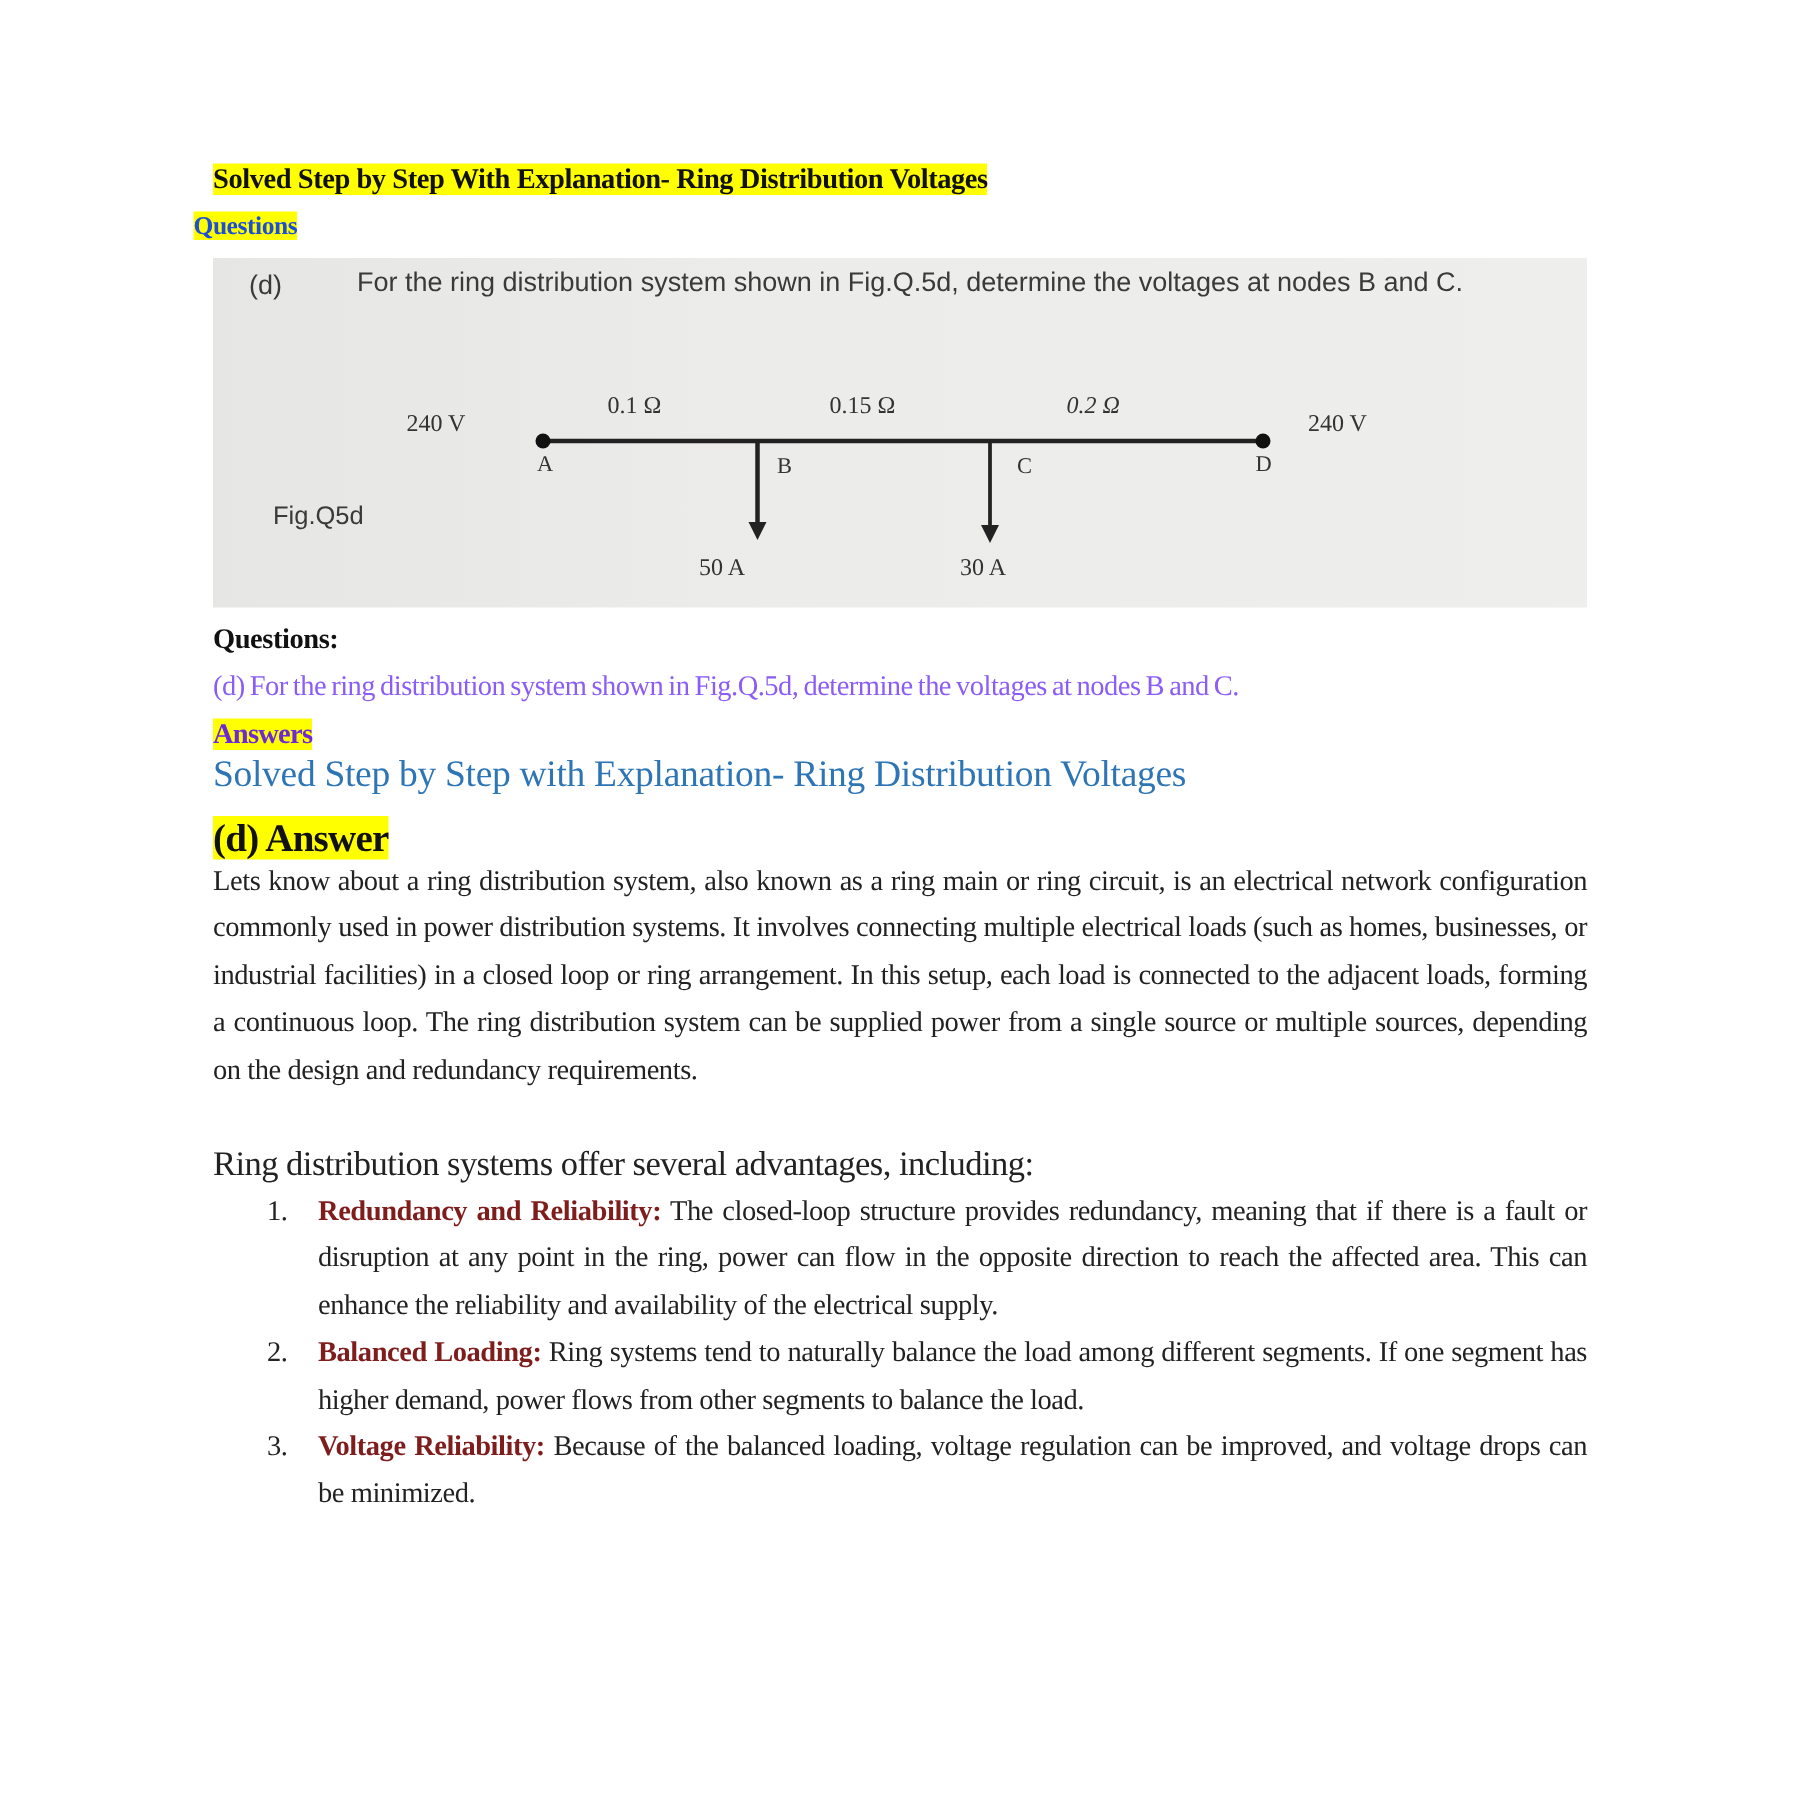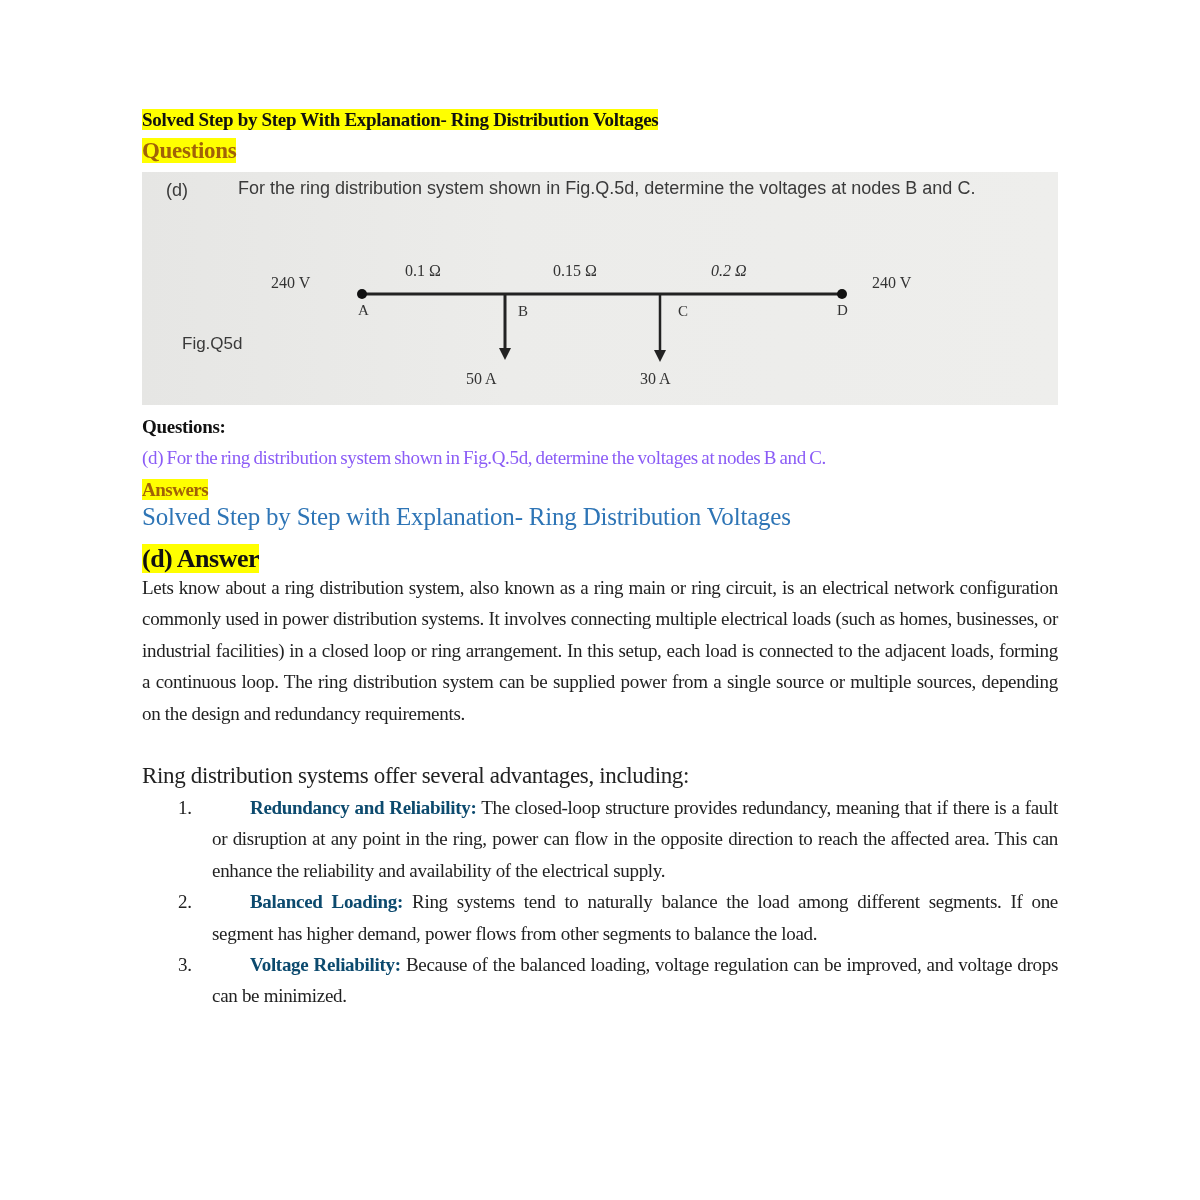--- a/index.html
+++ b/index.html
@@ -1,45 +1,45 @@
 <!DOCTYPE html>
 <html><head>
 <meta charset="utf-8">
 <style>
   html, body { margin: 0; padding: 0; background: #ffffff; }
   body { width: 1200px; height: 1200px; position: relative; overflow: hidden;
          font-family: "Liberation Serif", serif; color: #222; }
   .hl { background: #ffff00; }
   .title { position: absolute; left: 142px; top: 108px; font-size: 19px; font-weight: bold; letter-spacing: -0.3px; line-height: 24px; color: #111; }
-  .qhead { position: absolute; left: 142px; top: 139px; font-size: 23px; font-weight: bold; letter-spacing: -0.3px; line-height: 24px; color: #a16207; }
+  .qhead { position: absolute; left: 129px; top: 139px; font-size: 17px; font-weight: bold; letter-spacing: -0.3px; line-height: 24px; color: #1d4ed8; }
 
   .figure { position: absolute; left: 142px; top: 172px; width: 916px; height: 233px;
             background: linear-gradient(90deg, #e6e6e4 0%, #ececea 40%, #eeeeec 100%); overflow: hidden; }
   .fig-sans { font-family: "Liberation Sans", sans-serif; color: #3a3a3a; }
   .fig-q-label { position: absolute; left: 24px; top: 8px; font-size: 18px; }
   .fig-q-text { position: absolute; left: 96px; top: 5px; width: 810px; font-size: 18px; line-height: 22px; }
   .fig-caption { position: absolute; left: 40px; top: 162px; font-size: 17px; }
   .fig-serif { font-family: "Liberation Serif", serif; color: #333; position: absolute; font-size: 16px; }
   .diagram { position: absolute; left: 0; top: 0; }
 
   .questions-label { position: absolute; left: 142px; top: 416px; font-size: 19px; font-weight: bold; color: #111; letter-spacing: -0.3px; }
   .question-line { position: absolute; left: 142px; top: 447px; font-size: 19px; color: #8b5cf6; letter-spacing: -0.35px; word-spacing: -1px; }
-  .answers-label { position: absolute; left: 142px; top: 479px; font-size: 19px; font-weight: bold; color: #a16207; letter-spacing: -0.5px; }
+  .answers-label { position: absolute; left: 142px; top: 479px; font-size: 19px; font-weight: bold; color: #6d28d9; letter-spacing: -0.5px; }
   .answer-heading { position: absolute; left: 142px; top: 503px; font-size: 25px; color: #2e75b6; letter-spacing: -0.2px; }
   .d-answer { position: absolute; left: 142px; top: 544px; font-size: 26px; font-weight: bold; color: #111; letter-spacing: -0.5px; }
 
   .body-text { position: absolute; left: 142px; top: 572px; width: 916px; font-size: 19px; line-height: 31.4px;
                text-align: justify; color: #222; letter-spacing: -0.3px; }
   .adv-intro { position: absolute; left: 142px; top: 761px; font-size: 23px; color: #222; letter-spacing: -0.35px; line-height: 30px; }
 
   .adv-list { position: absolute; left: 142px; top: 792px; width: 916px; margin: 0; padding: 0; list-style: none; }
   .adv-item { position: relative; padding-left: 70px; font-size: 19px; line-height: 31.4px; text-align: justify; color: #222;
               letter-spacing: -0.3px; margin-bottom: 0px; }
   .adv-num { position: absolute; left: 36px; top: 0; }
-  .adv-title { font-weight: bold; color: #0c4a6e; margin-left: 38px; }
+  .adv-title { font-weight: bold; color: #7f1d1d; }
 </style>
 </head>
 <body>
 
 <div class="title"><span class="hl">Solved Step by Step With  Explanation- Ring Distribution Voltages</span></div>
 <div class="qhead"><span class="hl">Questions</span></div>
 
 <div class="figure">
   <div class="fig-sans fig-q-label">(d)</div>
   <div class="fig-sans fig-q-text">For the ring distribution system shown in Fig.Q.5d, determine the voltages at nodes B and C.</div>

